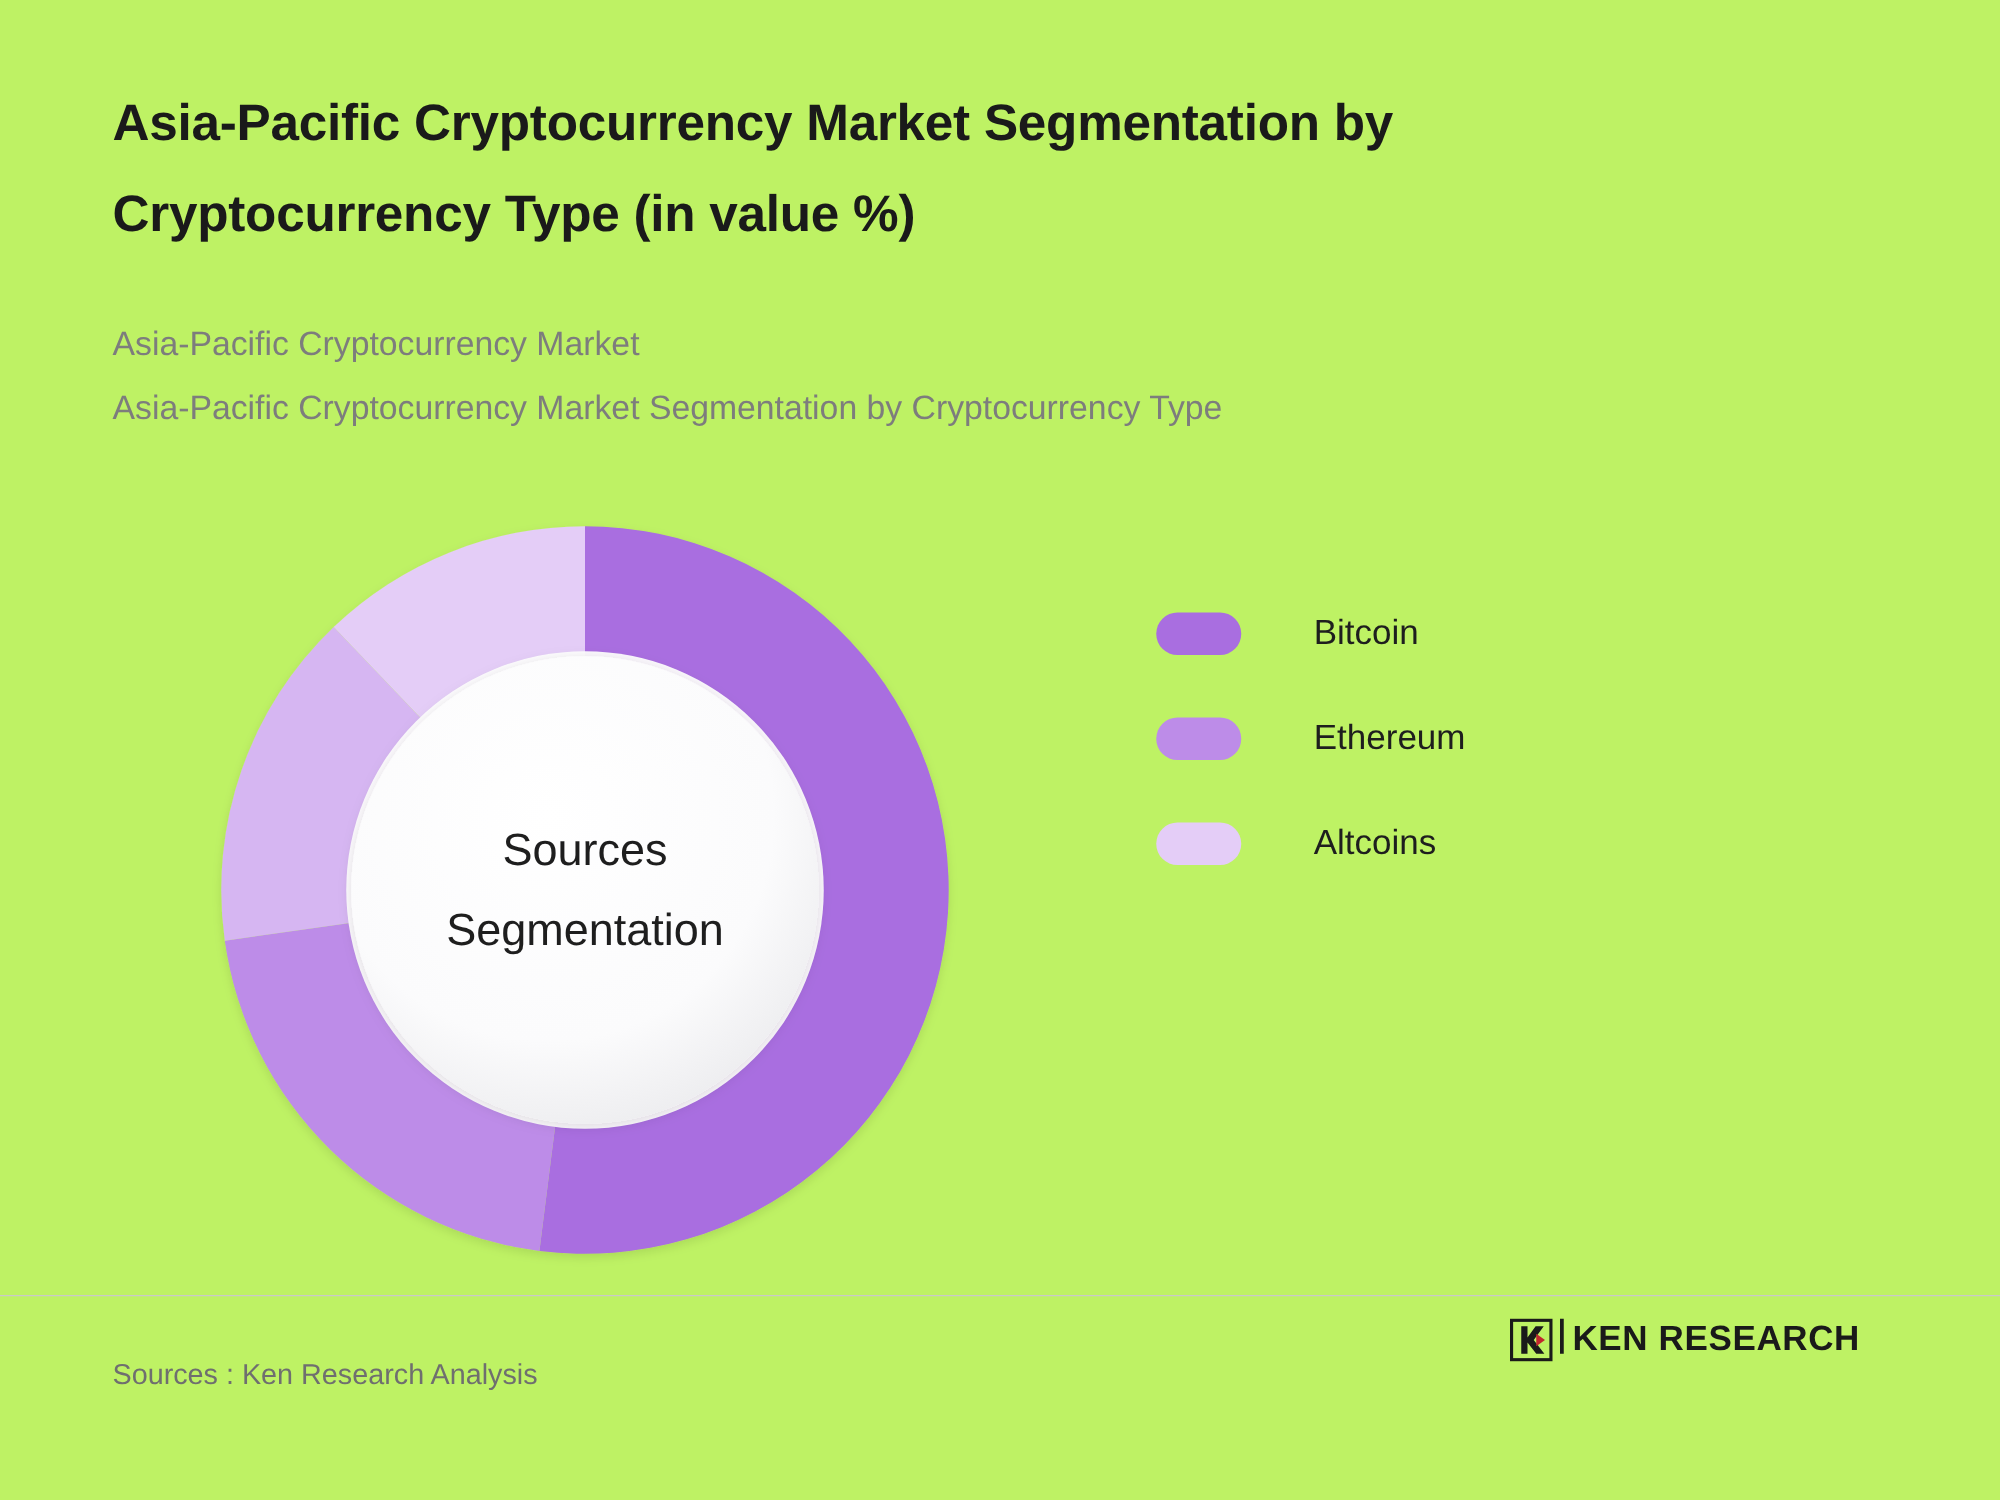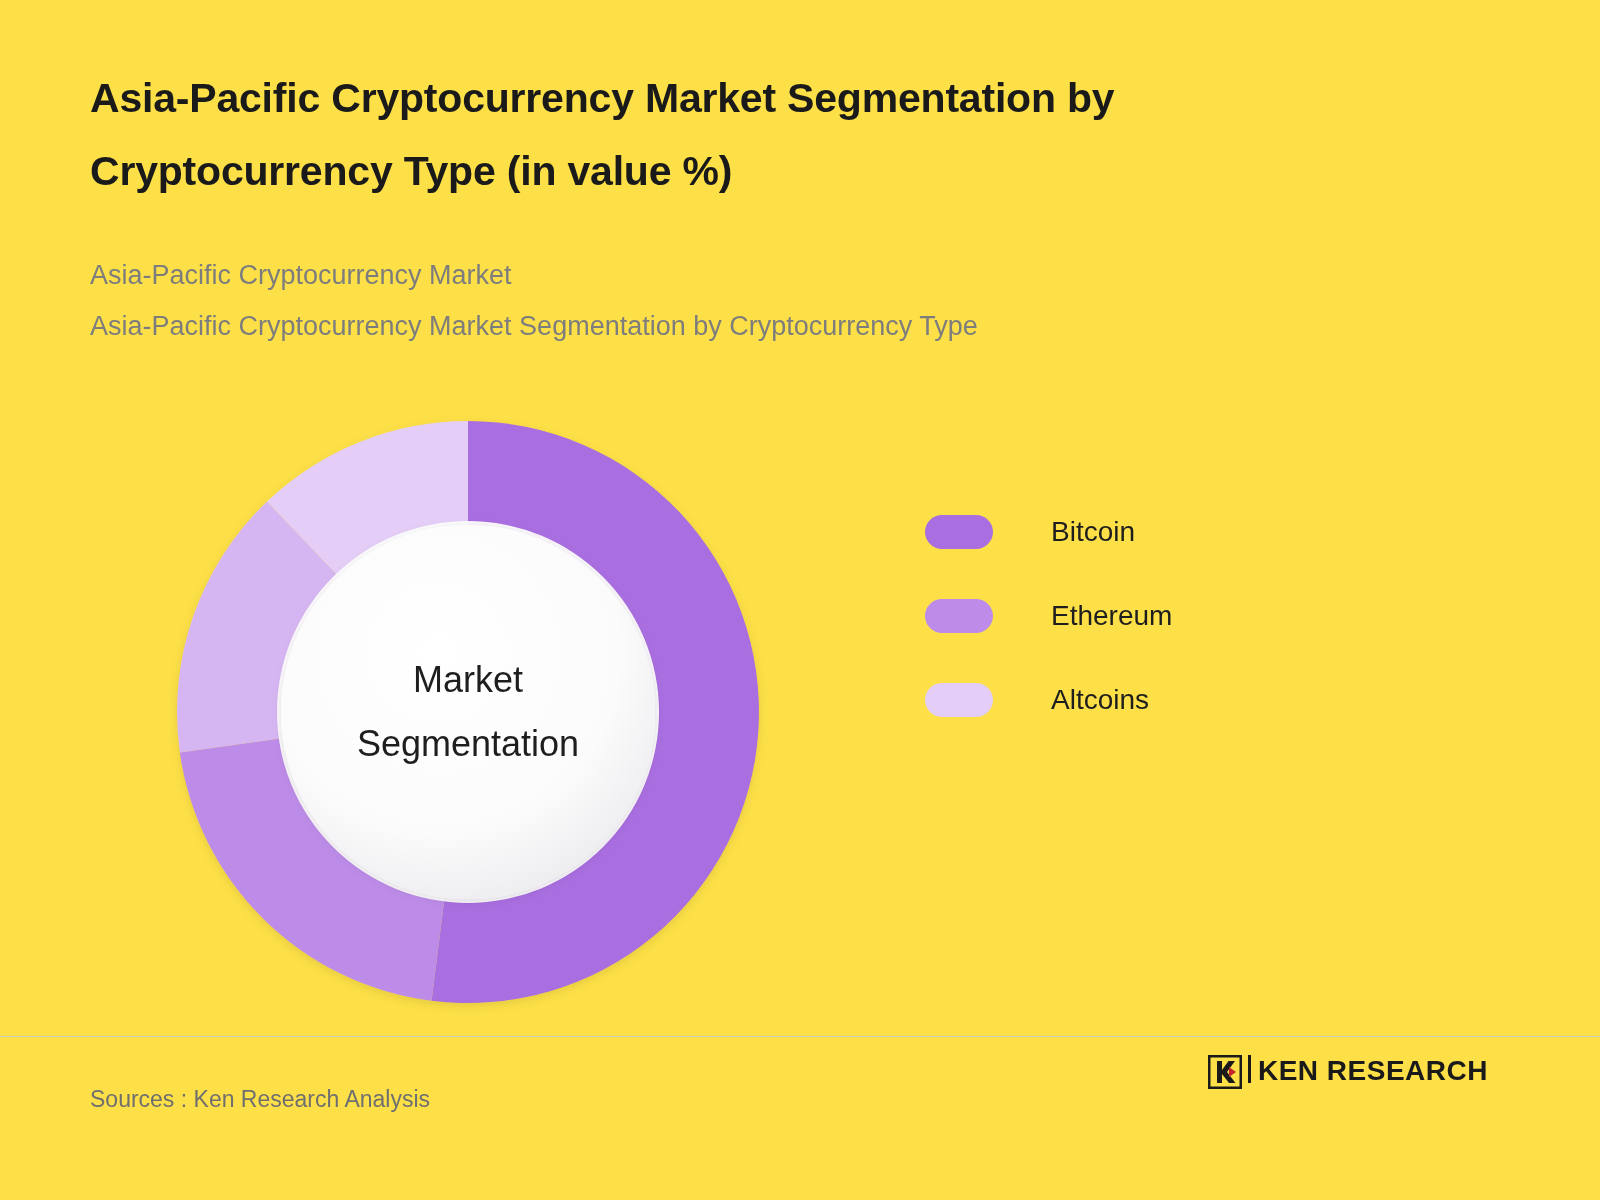--- a/index.html
+++ b/index.html
@@ -13,21 +13,21 @@
     height: 1200px;
     font-family: "Liberation Sans", sans-serif;
     color: #231f20;
     overflow: hidden;
     position: relative;
   }
 
   .slide {
     position: absolute;
     inset: 0;
-    background: #fde047;
+    background: #bef264;
   }
 
   
   .header {
     position: absolute;
     left: 90px;
     top: 62px;
     width: 1330px;
   }
   .title {
@@ -87,21 +87,21 @@
   .center-label span { display: block; }
 
   
   .legend {
     position: absolute;
     left: 925px;
     top: 95px;
   }
   .legend-row {
     display: flex;
-    align-items: center;
+    align-items: flex-start;
     height: 84px;
   }
   .legend-swatch {
     width: 68px;
     height: 34px;
     border-radius: 17px;
     flex: 0 0 auto;
   }
   .legend-label {
     margin-left: 58px;
@@ -196,21 +196,21 @@
             </path>
             <path d="M 292 292 L 90.95 81.62 A 291 291 0 0 1 292.00 1.00 Z" fill="#e4cdf7">
               <title>Altcoins 12%</title>
             </path>
           </g>
         <circle cx="292" cy="292" r="191" fill="#ffffff" opacity="0.96"></circle>
         <circle cx="292" cy="292" r="187" fill="url(#holeGrad)" filter="url(#holeShadow)"></circle>
       </svg>
 
       <div class="center-label">
-        <span>Market</span>
+        <span>Sources</span>
         <span>Segmentation</span>
       </div>
     </div>
 
     <div class="legend" id="legend">
         <div class="legend-row">
           <span class="legend-swatch" style="background: rgb(169, 110, 224);"></span>
           <span class="legend-label">Bitcoin</span>
         </div>
         <div class="legend-row">

